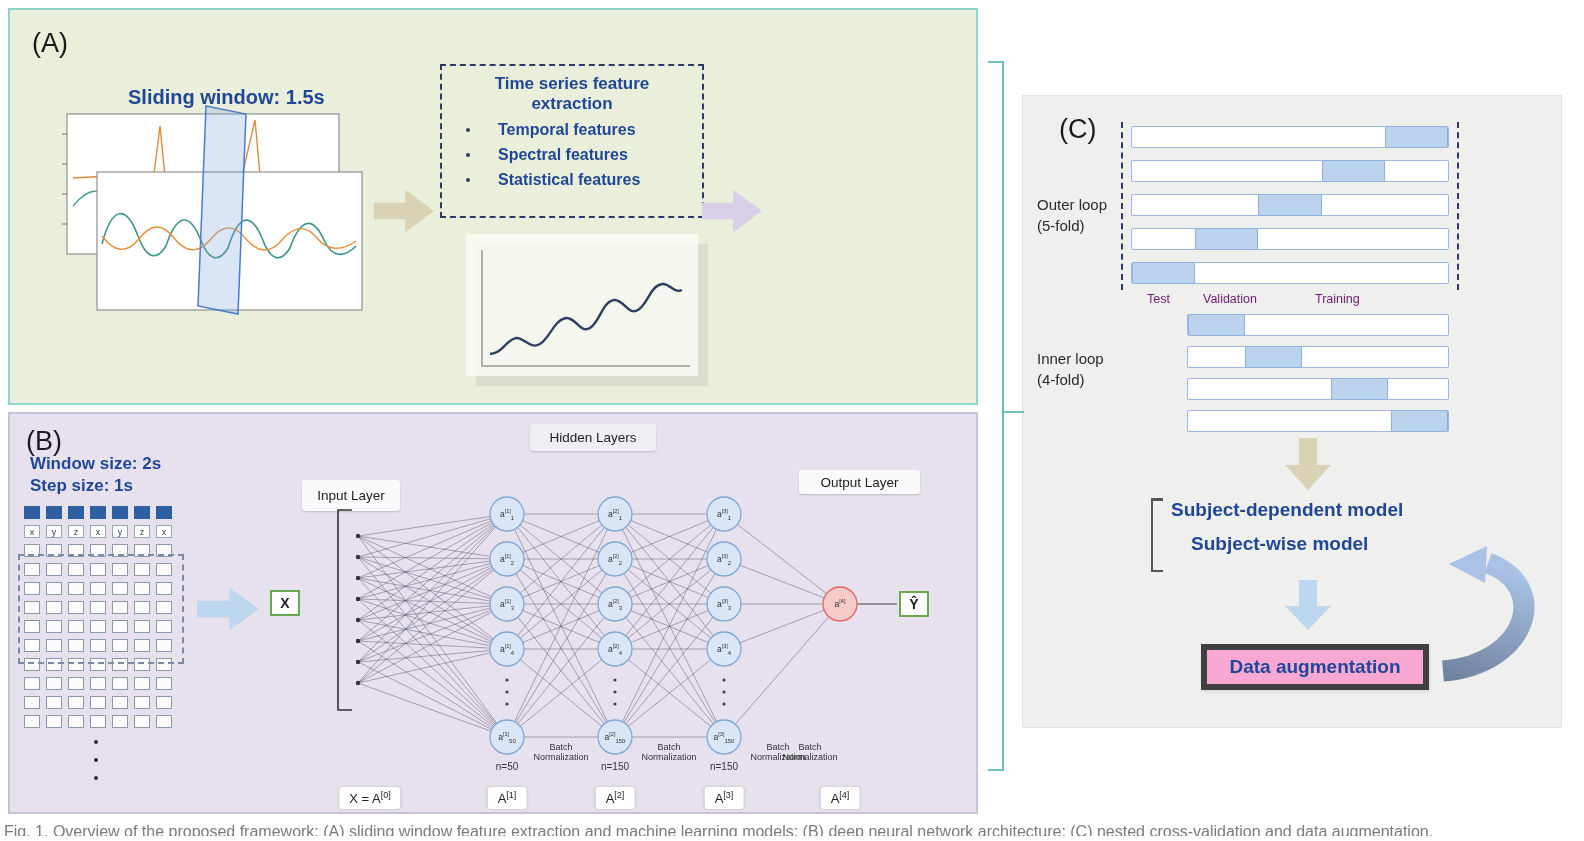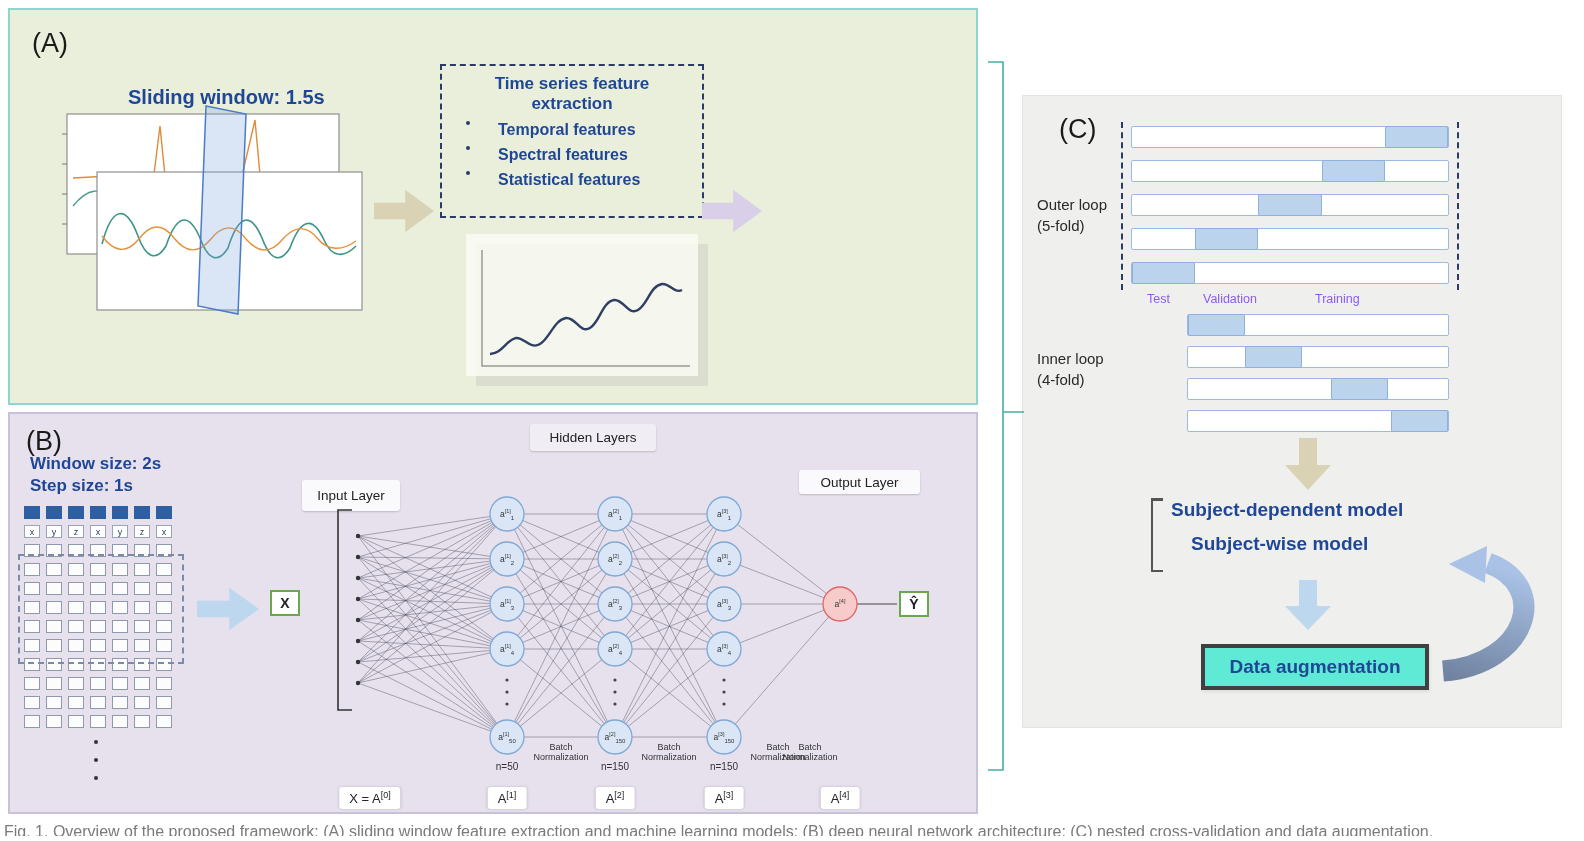--- a/index.html
+++ b/index.html
@@ -9,21 +9,21 @@
   .panel{position:absolute}
   #panelA{left:8px;top:8px;width:970px;height:397px;background:#e9efda;border:2px solid #8ed5cb}
   #panelB{left:8px;top:412px;width:970px;height:402px;background:#e7e1ee;border:2px solid #c9c0da}
   #panelC{left:1022px;top:95px;width:540px;height:633px;background:#efefed;border:1px solid #e2e2df}
   .corner-label{position:absolute;font-size:27px;color:#1a1a1a}
   
   .sw-title{position:absolute;left:118px;top:76px;font-size:20px;font-weight:700;color:#1f4796}
   .dash-box{position:absolute;border:2px dashed #2b3a67}
   #featureBox{left:430px;top:54px;width:264px;height:154px;padding:8px 10px}
   #featureBox .fb-title{font-size:17px;font-weight:700;color:#1f4796;text-align:center;margin-bottom:6px}
-  .fb-item{display:flex;margin:7px 0 0 14px;font-size:16px;font-weight:700;color:#1f4796}
+  .fb-item{display:flex;align-items:center;margin:7px 0 0 14px;font-size:16px;font-weight:700;color:#1f4796}
   .fb-item .bullet{width:4px;height:4px;background:#2b3a67;border-radius:50%;margin-right:28px;flex:0 0 auto}
   #modelBox{left:754px;top:140px;width:204px;height:122px;padding:8px 0 0 18px}
   #modelBox .mb-item{font-size:17px;font-weight:700;color:#1f4796;margin-top:8px}
   
   .block-arrow{position:absolute}
   .arrow-right{clip-path:polygon(0 32%,52% 32%,52% 4%,100% 50%,52% 96%,52% 68%,0 68%)}
   .arrow-down{clip-path:polygon(32% 0,68% 0,68% 52%,96% 52%,50% 100%,4% 52%,32% 52%)}
   
   .wb-text{position:absolute;font-size:17px;font-weight:700;color:#1f4796}
   .grid-wrap{position:absolute;left:14px;top:92px}
@@ -47,27 +47,27 @@
   .n-label{font-size:10px;fill:#333;font-family:"Liberation Sans",sans-serif}
   .bracket-path{stroke:#333;stroke-width:1.6;fill:none}
   
   .bars{position:absolute}
   .cv-bar{position:relative;height:22px;background:#fff;border:1px solid #9bb9e2;border-radius:2px}
   .outer .cv-bar{margin-bottom:12px}
   .inner .cv-bar{margin-bottom:10px}
   .cv-seg{position:absolute;top:-1px;bottom:-1px;background:#bcd3ee;border:1px solid #8fb0dd;border-radius:2px}
   .dash-guide{position:absolute;top:26px;height:168px;border-left:2px dashed #2b3a67;width:0}
   .loop-label{position:absolute;font-size:15px;color:#2a2a2a;line-height:1.4}
-  .fold-label{position:absolute;top:196px;font-size:12.5px;color:#8b5cf6}
+  .fold-label{position:absolute;top:196px;font-size:12.5px;color:#701a75}
   .model-bracket{position:absolute;left:128px;top:402px;width:12px;height:74px;border-left:2.5px solid #555}
   .model-bracket::before,.model-bracket::after{content:"";position:absolute;left:0;width:10px;height:2.5px;background:#555}
   .model-bracket::before{top:0}
   .model-bracket::after{bottom:0}
   .model-line{position:absolute;font-size:19px;font-weight:600;color:#1f4796;white-space:nowrap}
-  .aug-box{position:absolute;left:178px;top:548px;width:228px;height:46px;background:#5eead4;border:4px solid #404040;box-shadow:1px 2px 3px rgba(0,0,0,.08);display:flex;align-items:center;justify-content:center;font-size:19px;font-weight:600;color:#1f4796}
+  .aug-box{position:absolute;left:178px;top:548px;width:228px;height:46px;background:#f9a8d4;border:6px solid #404040;box-shadow:1px 2px 3px rgba(0,0,0,.08);display:flex;align-items:center;justify-content:center;font-size:19px;font-weight:600;color:#1f4796}
   
   .caption-strip{position:absolute;left:4px;top:822px;width:1576px;height:14px;overflow:hidden}
   .caption-strip span{font-size:16px;line-height:20px;color:#7a7a7a;white-space:nowrap}
 </style>
 </head>
 <body>
 
 <div class="panel" id="panelA">
   <div class="corner-label" style="left:22px;top:18px">(A)</div>
   <div class="sw-title">Sliding window: 1.5s</div>

